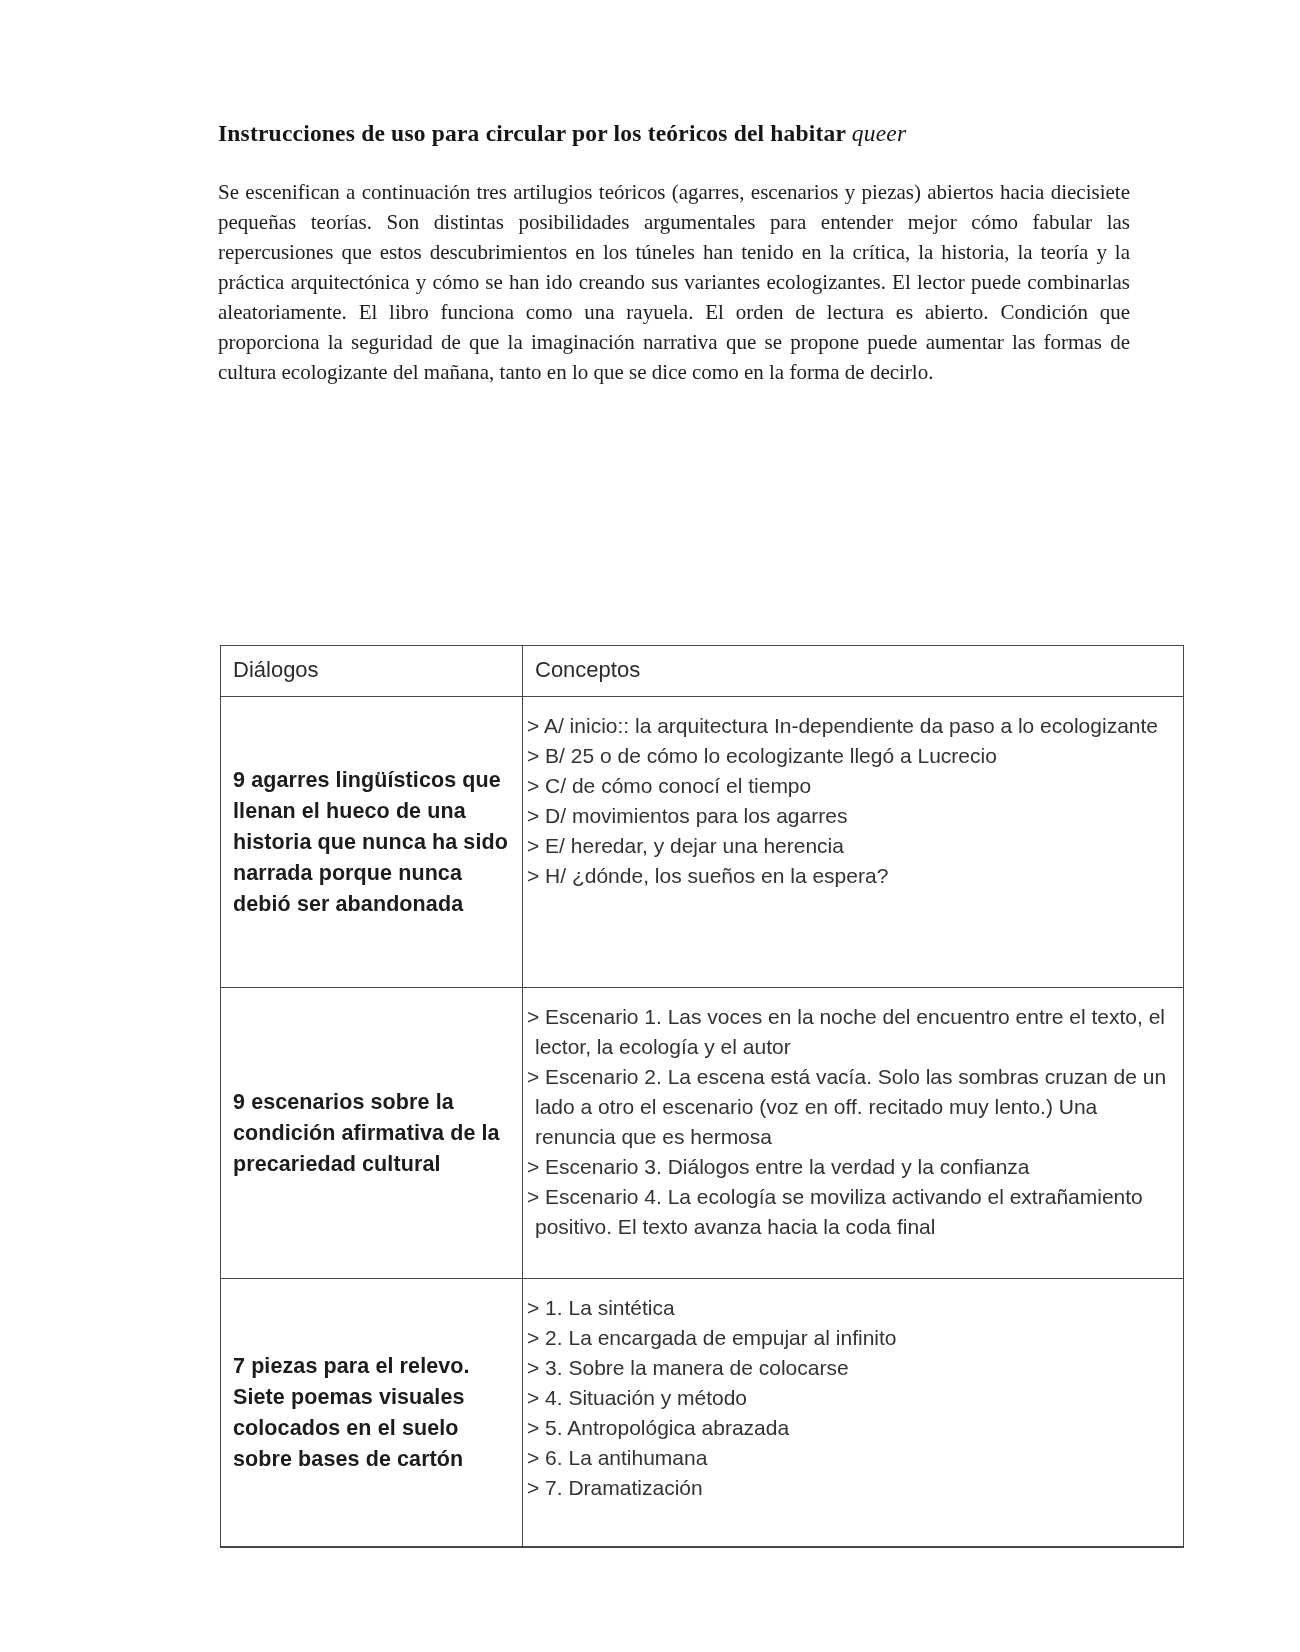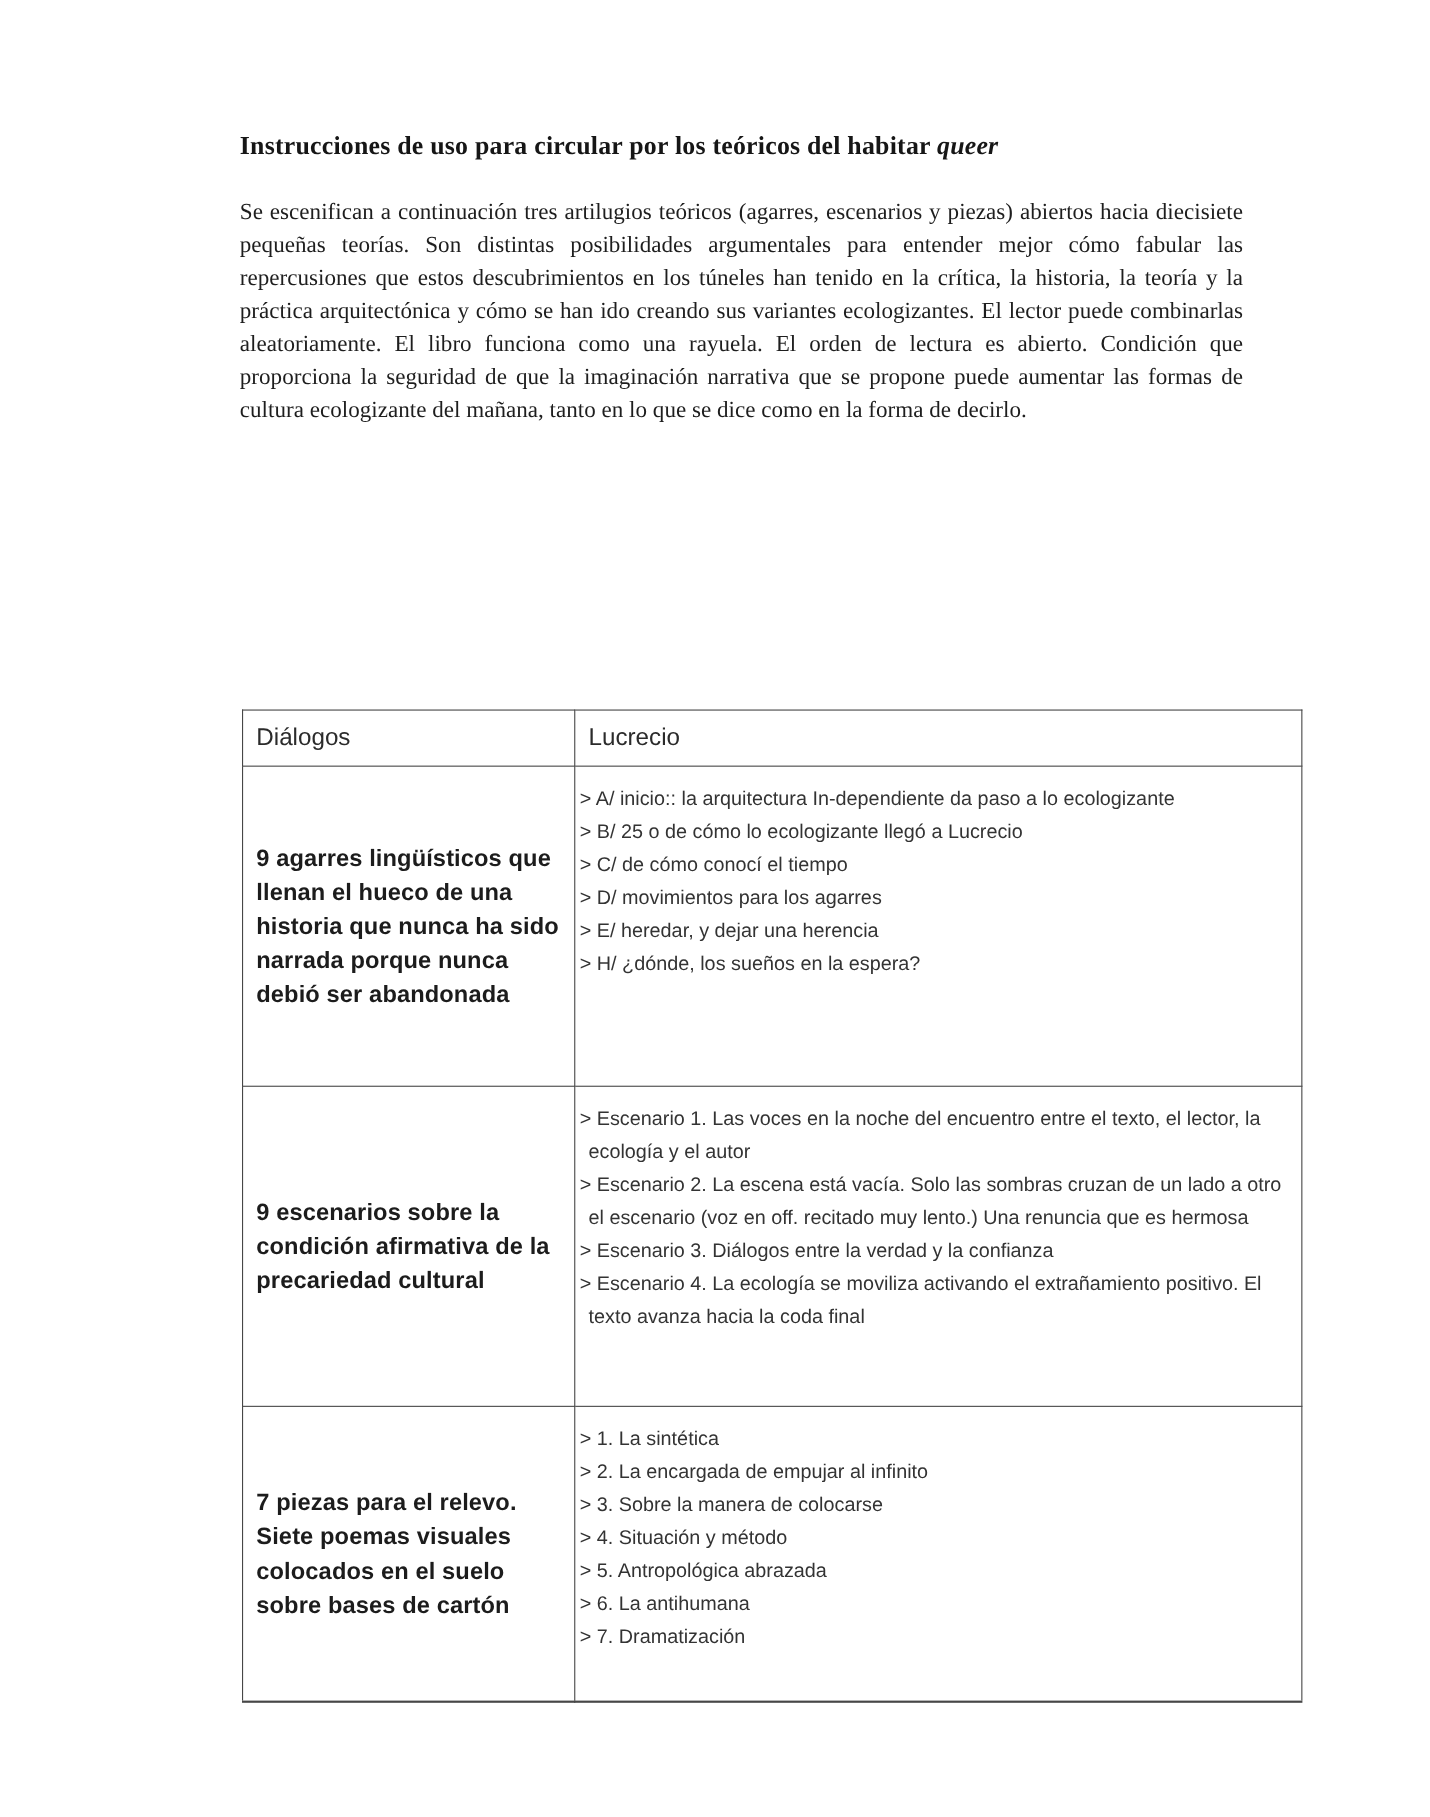--- a/index.html
+++ b/index.html
@@ -25,21 +25,21 @@
   .doc-title {
     margin: 120px 0 0 0;
     font-size: 23.5px;
     font-weight: 700;
     letter-spacing: 0.2px;
     color: #161616;
     font-family: "Liberation Serif", serif;
   }
   .doc-title em {
     font-style: italic;
-    font-weight: 700;
+    font-weight: 400;
   }
   .intro {
     margin: 30px 0 0 0;
     font-size: 21px;
     line-height: 30px;
     text-align: justify;
     color: #1e1e1e;
   }
   .index-heading {
     margin: 78px 0 0 0;
@@ -89,21 +89,21 @@
     font-weight: 700;
     font-size: 21.5px;
     line-height: 31px;
     padding: 8px 12px 8px 12px;
     color: #1c1c1c;
     letter-spacing: 0.1px;
   }
   td.concepts-cell {
     vertical-align: top;
     padding: 14px 10px 10px 4px;
-    font-size: 18px;
+    font-size: 21px;
     line-height: 30px;
     color: #333333;
   }
   .concept {
     padding-left: 8px;
     text-indent: -8px;
   }
   tr.row-1 > td { height: 266px; }
   tr.row-2 > td { height: 266px; }
   tr.row-3 > td { height: 243px; }
@@ -123,21 +123,21 @@
   </div>
 
   <table class="index-table">
     <colgroup>
       <col class="c1">
       <col class="c2">
     </colgroup>
     <thead>
       <tr>
         <th>Diálogos</th>
-        <th>Lucrecio</th>
+        <th>Conceptos</th>
       </tr>
     </thead>
     <tbody>
       <tr class="row-1">
         <td class="chapter-cell">9 agarres lingüísticos que llenan el hueco de una historia que nunca ha sido narrada porque nunca debió ser abandonada</td>
         <td class="concepts-cell">
           <div class="concept">&gt; A/ inicio:: la arquitectura In-dependiente da paso a lo ecologizante</div>
           <div class="concept">&gt; B/ 25 o de cómo lo ecologizante llegó a Lucrecio</div>
           <div class="concept">&gt; C/ de cómo conocí el tiempo</div>
           <div class="concept">&gt; D/ movimientos para los agarres</div>

